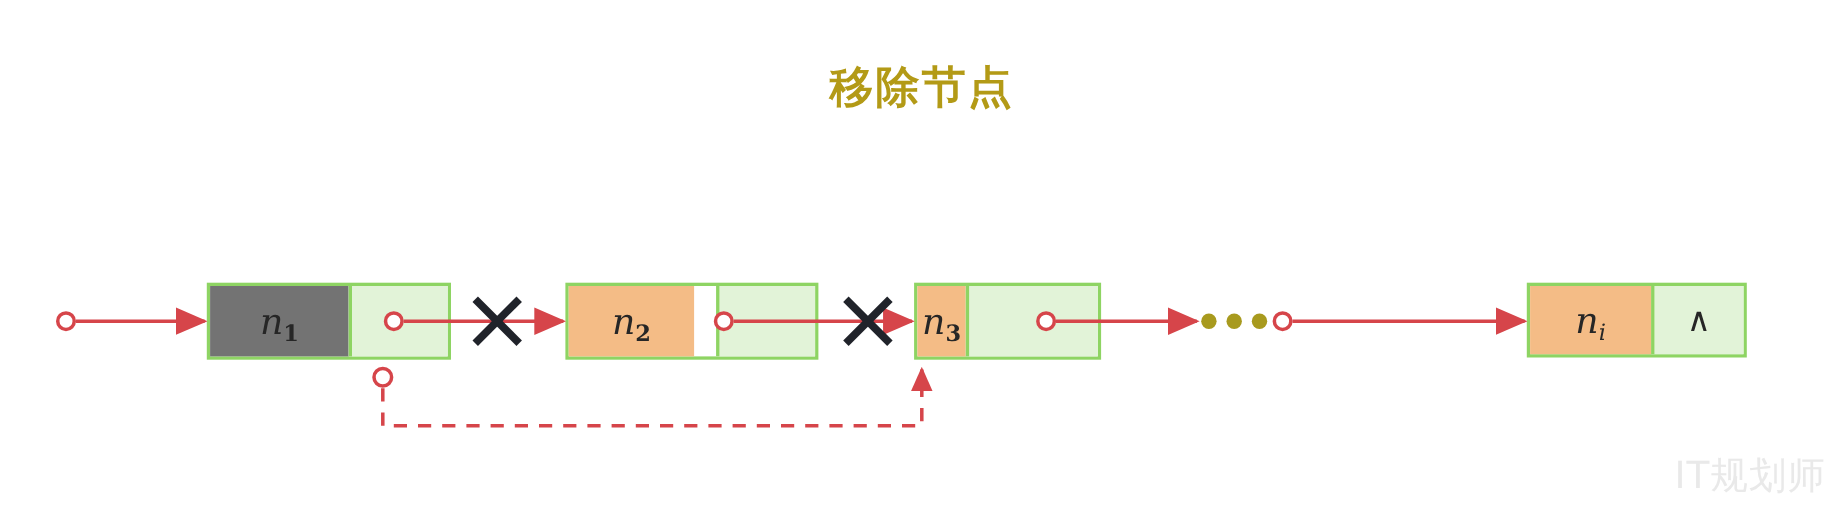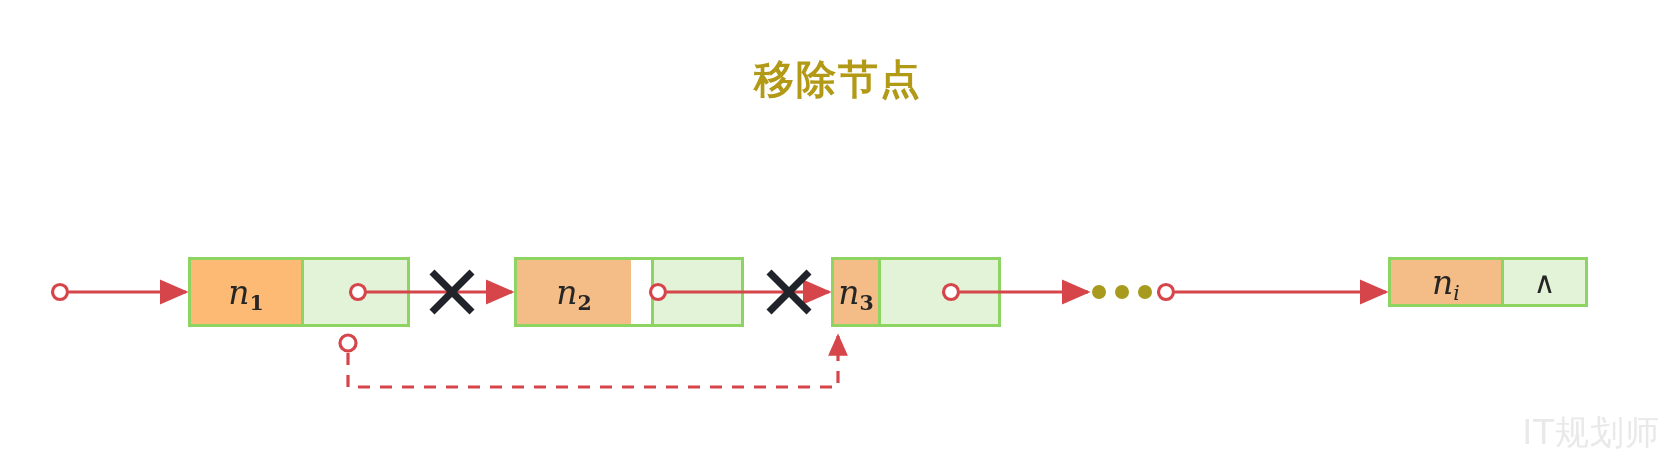--- a/index.html
+++ b/index.html
@@ -95,38 +95,38 @@
 </style>
 </head>
 <body>
 
 <div id="canvas">
 
   <div id="title">移除节点</div>
 
   <div id="nodes-layer">
       <div class="node" style="left: 188px; top: 257px; width: 222px; height: 70px; border-color: rgb(142, 212, 99);">
-        <div class="cell cell-data" style="width: 110px; background: #fdba74;">
+        <div class="cell cell-data" style="width: 126px; background: #737373;">
           <span class="cell-label bold-sub">n<sub>1</sub></span>
         </div>
         <div class="cell cell-ptr" style="flex: 1 1 auto; background: rgb(226, 243, 216); border-left-color: rgb(142, 212, 99);"></div>
       </div>
       <div class="node" style="left: 514px; top: 257px; width: 230px; height: 70px; border-color: rgb(142, 212, 99); gap: 20px;">
         <div class="cell cell-data" style="width: 114px; background: rgb(244, 188, 134);">
           <span class="cell-label bold-sub">n<sub>2</sub></span>
         </div>
         <div class="cell cell-ptr" style="flex: 1 1 auto; background: rgb(226, 243, 216); border-left-color: rgb(142, 212, 99);"></div>
       </div>
       <div class="node" style="left: 831px; top: 257px; width: 170px; height: 70px; border-color: rgb(142, 212, 99);">
         <div class="cell cell-data" style="width: 44px; background: rgb(244, 188, 134);">
           <span class="cell-label bold-sub">n<sub>3</sub></span>
         </div>
         <div class="cell cell-ptr" style="flex: 1 1 auto; background: rgb(226, 243, 216); border-left-color: rgb(142, 212, 99);"></div>
       </div>
-      <div class="node" style="left: 1388px; top: 257px; width: 200px; height: 50px; border-color: rgb(142, 212, 99);">
+      <div class="node" style="left: 1388px; top: 257px; width: 200px; height: 68px; border-color: rgb(142, 212, 99);">
         <div class="cell cell-data" style="width: 110px; background: rgb(244, 188, 134);">
           <span class="cell-label">n<sub>i</sub></span>
         </div>
         <div class="cell cell-ptr" style="flex: 1 1 auto; background: rgb(226, 243, 216); border-left-color: rgb(142, 212, 99);">
           <span class="nil-label">∧</span>
         </div>
       </div>
     </div>
 
   <svg class="overlay" id="overlay" viewBox="0 0 1676 464">

